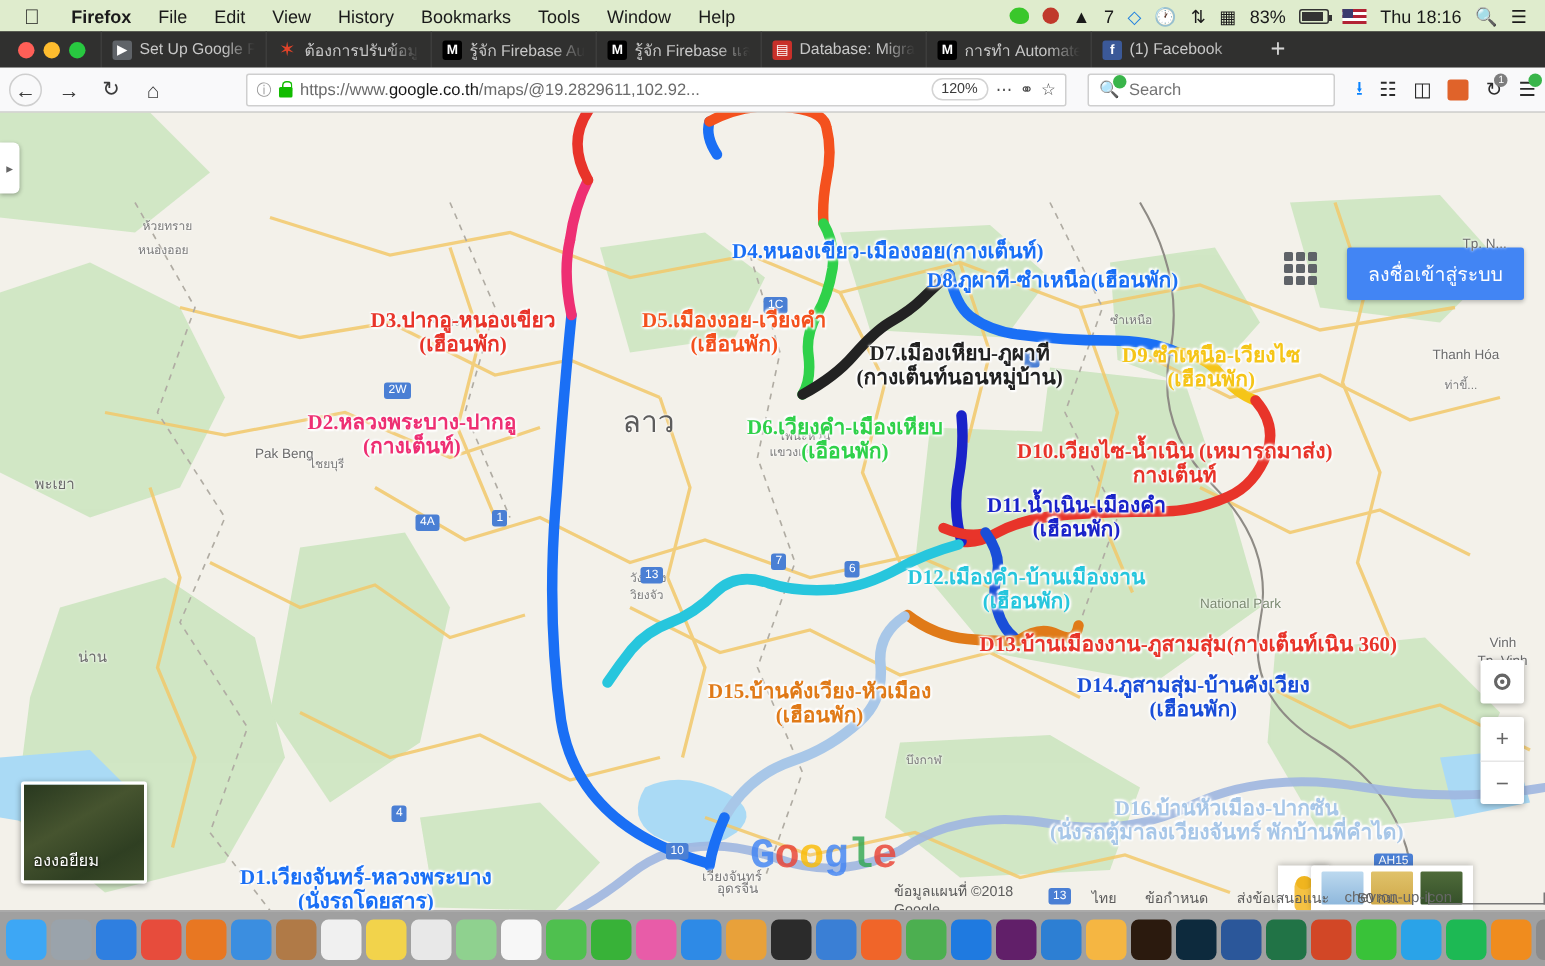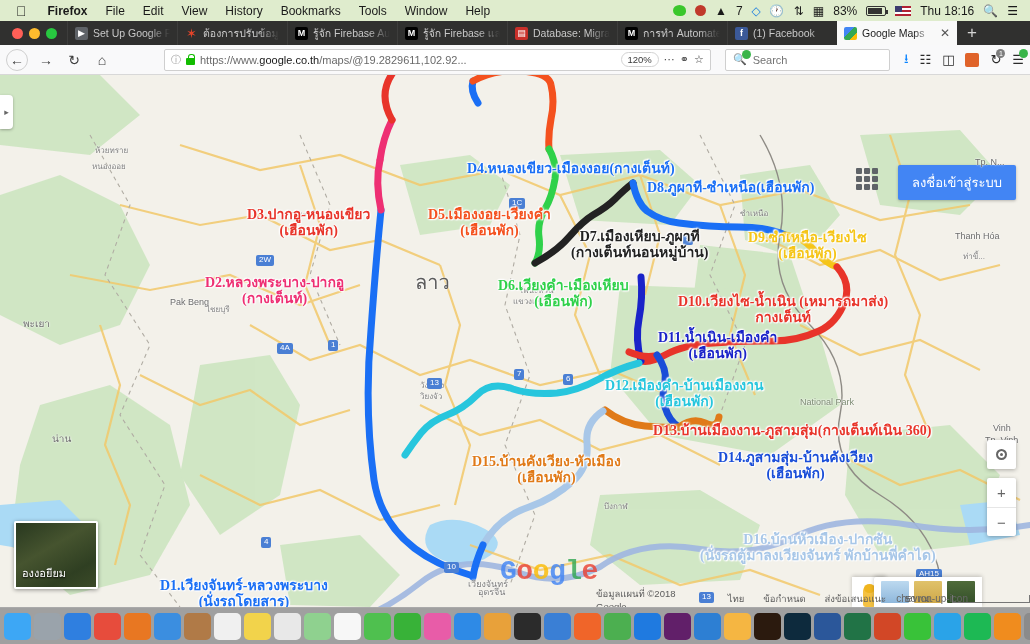--- a/index.html
+++ b/index.html
@@ -217,25 +217,20 @@
       <span class="tlabel">Database: Migrati...</span>
     </div>
     <div class="tab">
       <span class="favicon" style="background:#000">M</span>
       <span class="tlabel">การทำ Automated ...</span>
     </div>
     <div class="tab">
       <span class="favicon" style="background:#3b5998">f</span>
       <span class="tlabel">(1) Facebook</span>
     </div>
-    <div class="tab active">
-      <span class="favicon" style="background:linear-gradient(135deg,#4285f4 0 40%,#34a853 40% 70%,#fbbc05 70% 100%)"></span>
-      <span class="tlabel">Google Maps</span>
-      <span class="closex">✕</span>
-    </div>
     <div class="newtab">+</div>
   </div>
 
   <div class="navbar">
     <span class="navbtn back">←</span>
     <span class="navbtn">→</span>
     <span class="navbtn">↻</span>
     <span class="navbtn">⌂</span>
     <div class="urlbar">
       <span style="font-size:10px;color:#999">ⓘ</span>
@@ -409,25 +404,25 @@
         <div style="position: absolute; left: 514px; top: 294px; background: rgb(74, 127, 212); color: rgb(255, 255, 255); font-size: 8px; padding: 1px 3px; border-radius: 2px; font-family: &quot;Liberation Sans&quot;, sans-serif; line-height: 1.1;">7</div>
         <div style="position: absolute; left: 563px; top: 299px; background: rgb(74, 127, 212); color: rgb(255, 255, 255); font-size: 8px; padding: 1px 3px; border-radius: 2px; font-family: &quot;Liberation Sans&quot;, sans-serif; line-height: 1.1;">6</div>
         <div style="position: absolute; left: 444px; top: 487px; background: rgb(74, 127, 212); color: rgb(255, 255, 255); font-size: 8px; padding: 1px 3px; border-radius: 2px; font-family: &quot;Liberation Sans&quot;, sans-serif; line-height: 1.1;">10</div>
         <div style="position: absolute; left: 699px; top: 517px; background: rgb(74, 127, 212); color: rgb(255, 255, 255); font-size: 8px; padding: 1px 3px; border-radius: 2px; font-family: &quot;Liberation Sans&quot;, sans-serif; line-height: 1.1;">13</div>
         <div style="position: absolute; left: 683px; top: 159px; background: rgb(74, 127, 212); color: rgb(255, 255, 255); font-size: 8px; padding: 1px 3px; border-radius: 2px; font-family: &quot;Liberation Sans&quot;, sans-serif; line-height: 1.1;">8</div>
         <div style="position: absolute; left: 509px; top: 123px; background: rgb(74, 127, 212); color: rgb(255, 255, 255); font-size: 8px; padding: 1px 3px; border-radius: 2px; font-family: &quot;Liberation Sans&quot;, sans-serif; line-height: 1.1;">1C</div>
         <div style="position: absolute; left: 916px; top: 494px; background: rgb(74, 127, 212); color: rgb(255, 255, 255); font-size: 8px; padding: 1px 3px; border-radius: 2px; font-family: &quot;Liberation Sans&quot;, sans-serif; line-height: 1.1;">AH15</div>
         <div class="label" style="left: 160px; top: 503px; font-size: 14px; color: rgb(26, 111, 245); text-align: center;"><div>D1.เวียงจันทร์-หลวงพระบาง</div><div>(นั่งรถโดยสาร)</div></div>
         <div class="label" style="left: 205px; top: 200px; font-size: 14px; color: rgb(238, 47, 115); text-align: center;"><div>D2.หลวงพระบาง-ปากอู</div><div>(กางเต็นท์)</div></div>
         <div class="label" style="left: 247px; top: 132px; font-size: 14px; color: rgb(232, 52, 42); text-align: center;"><div>D3.ปากอู-หนองเขียว</div><div>(เฮือนพัก)</div></div>
-        <div class="label" style="left: 467px; top: 86px; font-size: 14px; color: rgb(26, 111, 245); text-align: center;"><div>D4.หนองเขียว-เมืองงอย(กางเต็นท์)</div></div>
+        <div class="label" style="left: 488px; top: 86px; font-size: 14px; color: rgb(26, 111, 245); text-align: center;"><div>D4.หนองเขียว-เมืองงอย(กางเต็นท์)</div></div>
         <div class="label" style="left: 428px; top: 132px; font-size: 14px; color: rgb(244, 81, 30); text-align: center;"><div>D5.เมืองงอย-เวียงคำ</div><div>(เฮือนพัก)</div></div>
         <div class="label" style="left: 461px; top: 203px; font-size: 14px; color: rgb(47, 209, 74); text-align: center; margin-left: 37px;"><div>D6.เวียงคำ-เมืองเหียบ</div><div>(เอือนพัก)</div></div>
         <div class="label" style="left: 571px; top: 154px; font-size: 14px; color: rgb(34, 34, 34); text-align: center;"><div>D7.เมืองเหียบ-ภูผาที</div><div>(กางเต็นท์นอนหมู่บ้าน)</div></div>
-        <div class="label" style="left: 618px; top: 105px; font-size: 14px; color: rgb(26, 111, 245); text-align: center; margin-left: 29px;"><div>D8.ภูผาที-ซำเหนือ(เฮือนพัก)</div></div>
+        <div class="label" style="left: 618px; top: 105px; font-size: 14px; color: rgb(26, 111, 245); text-align: center;"><div>D8.ภูผาที-ซำเหนือ(เฮือนพัก)</div></div>
         <div class="label" style="left: 748px; top: 155px; font-size: 14px; color: rgb(245, 197, 24); text-align: center;"><div>D9.ซำเหนือ-เวียงไซ</div><div>(เฮือนพัก)</div></div>
         <div class="label" style="left: 678px; top: 219px; font-size: 14px; color: rgb(232, 52, 42); text-align: center;"><div>D10.เวียงไซ-น้ำเนิน (เหมารถมาส่ง)</div><div>กางเต็นท์</div></div>
         <div class="label" style="left: 658px; top: 255px; font-size: 14px; color: rgb(26, 35, 201); text-align: center;"><div>D11.น้ำเนิน-เมืองคำ</div><div>(เฮือนพัก)</div></div>
         <div class="label" style="left: 605px; top: 303px; font-size: 14px; color: rgb(39, 198, 221); text-align: center;"><div>D12.เมืองคำ-บ้านเมืองงาน</div><div>(เฮือนพัก)</div></div>
         <div class="label" style="left: 653px; top: 348px; font-size: 14px; color: rgb(232, 52, 42); text-align: center;"><div>D13.บ้านเมืองงาน-ภูสามสุ่ม(กางเต็นท์เนิน 360)</div></div>
         <div class="label" style="left: 718px; top: 375px; font-size: 14px; color: rgb(26, 78, 216); text-align: center;"><div>D14.ภูสามสุ่ม-บ้านคังเวียง</div><div>(เฮือนพัก)</div></div>
         <div class="label" style="left: 472px; top: 379px; font-size: 14px; color: rgb(224, 122, 24); text-align: center;"><div>D15.บ้านคังเวียง-หัวเมือง</div><div>(เฮือนพัก)</div></div>
         <div class="label" style="left: 700px; top: 457px; font-size: 14px; color: rgb(168, 199, 232); text-align: center;"><div>D16.บ้านหัวเมือง-ปากซัน</div><div>(นั่งรถตู้มาลงเวียงจันทร์ พักบ้านพี่คำได)</div></div>
       </div>
 

